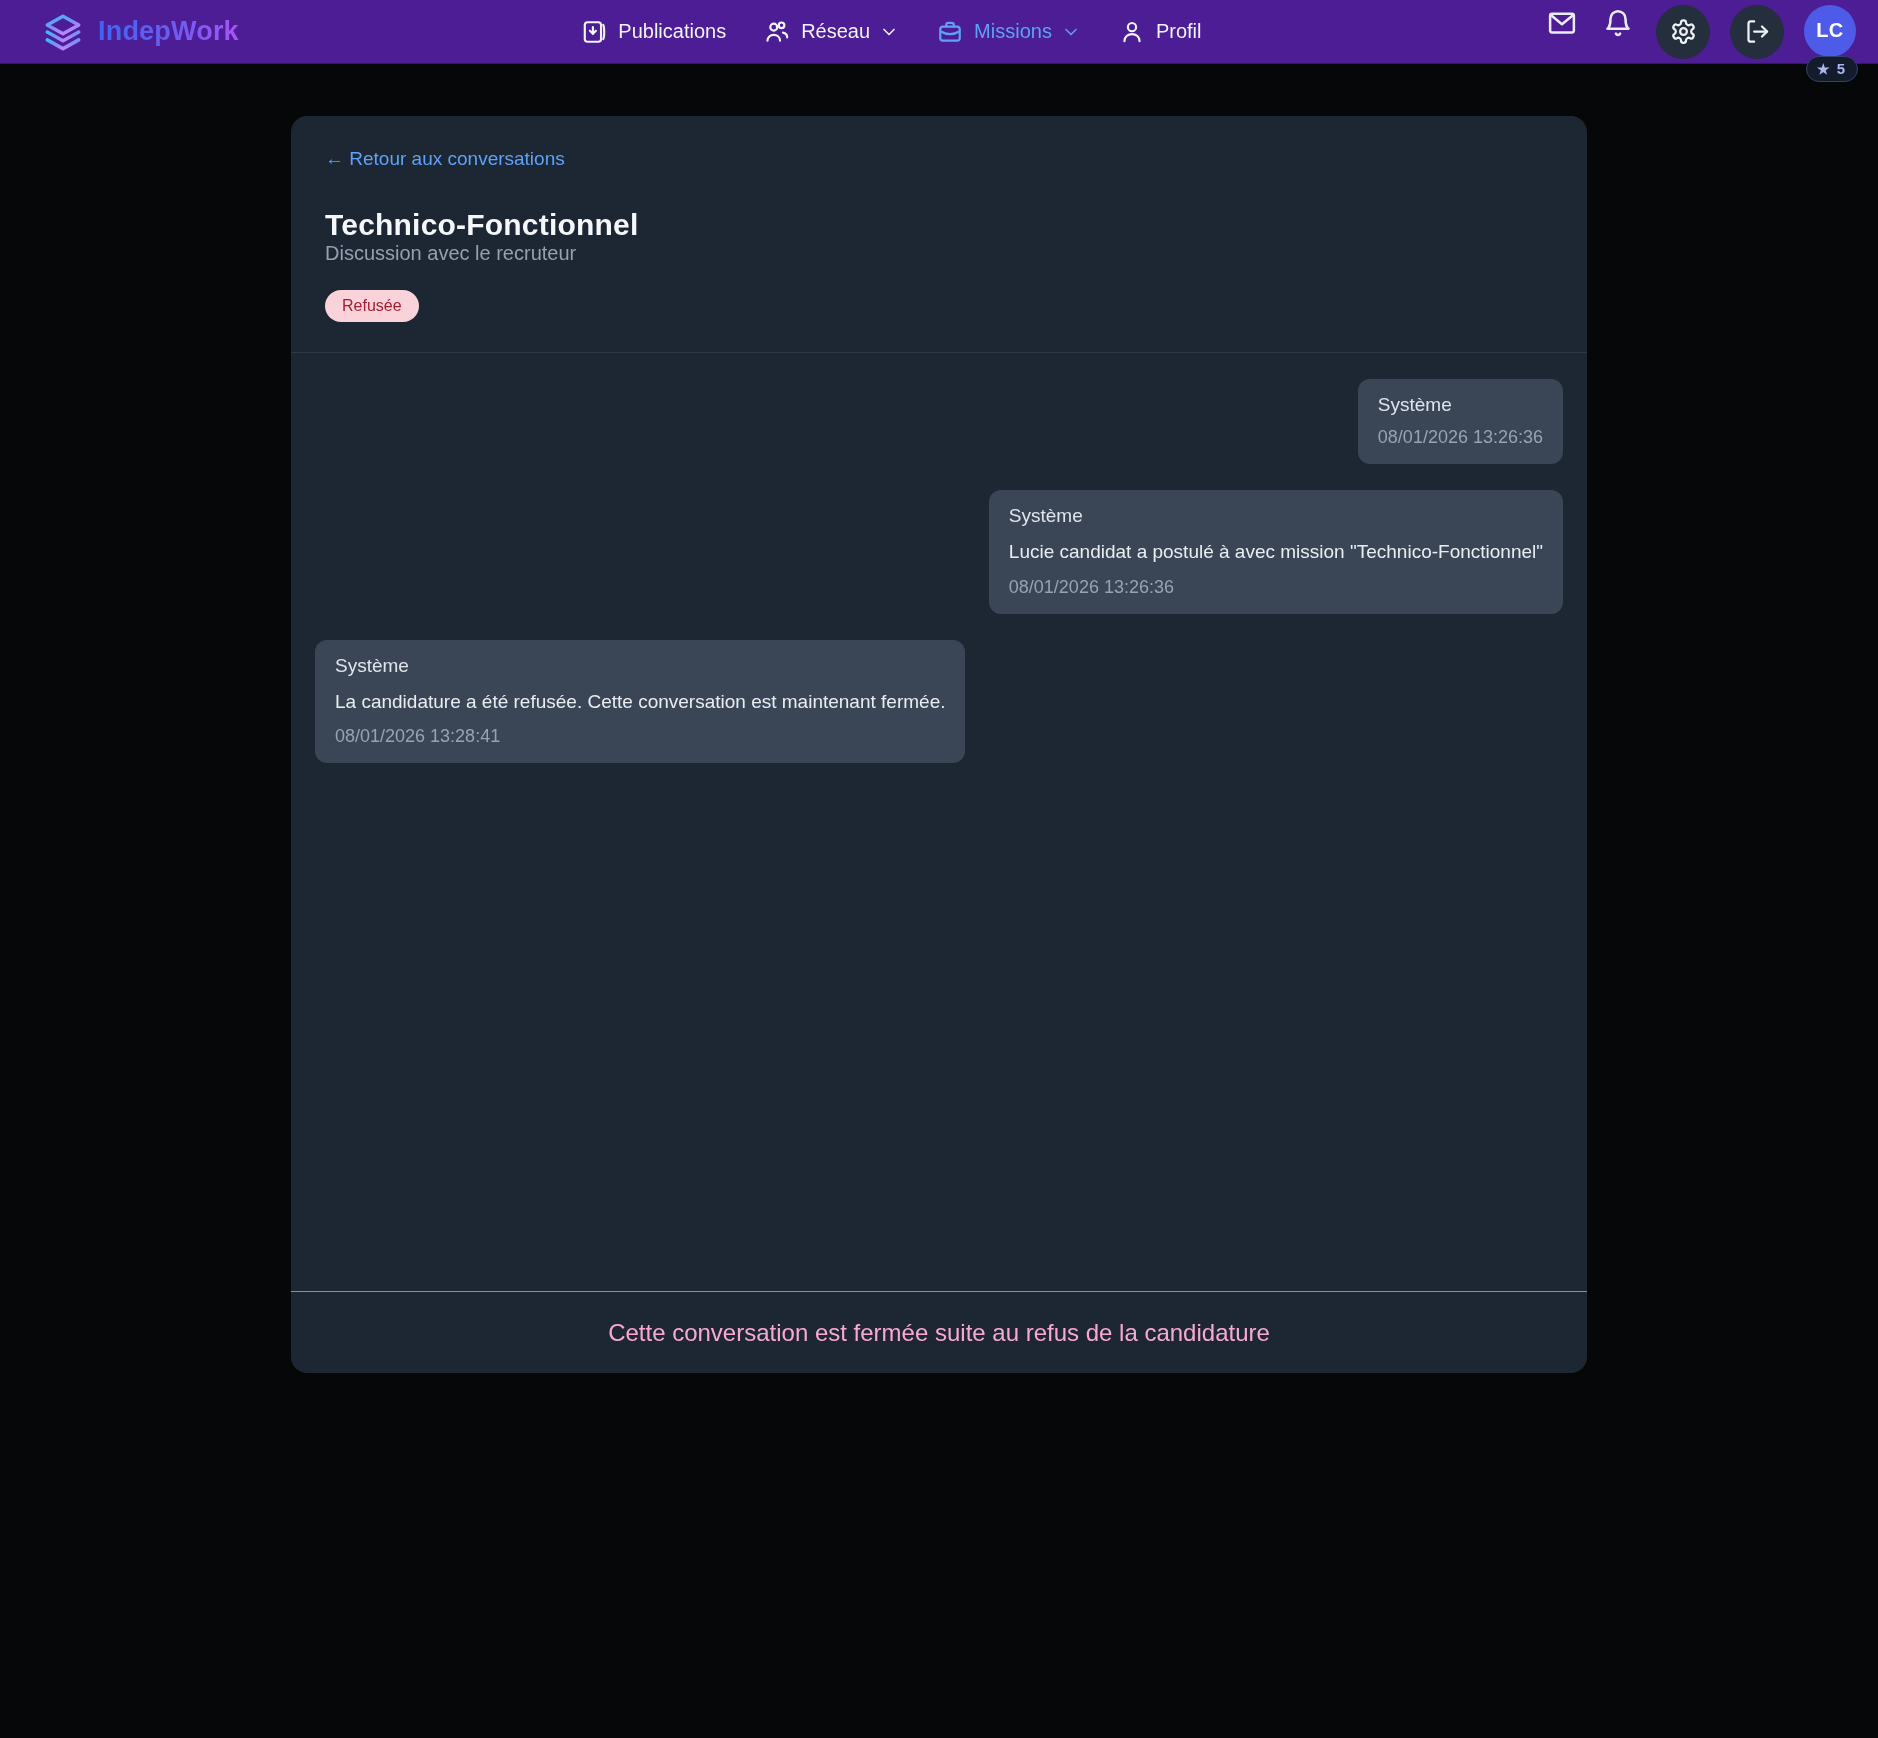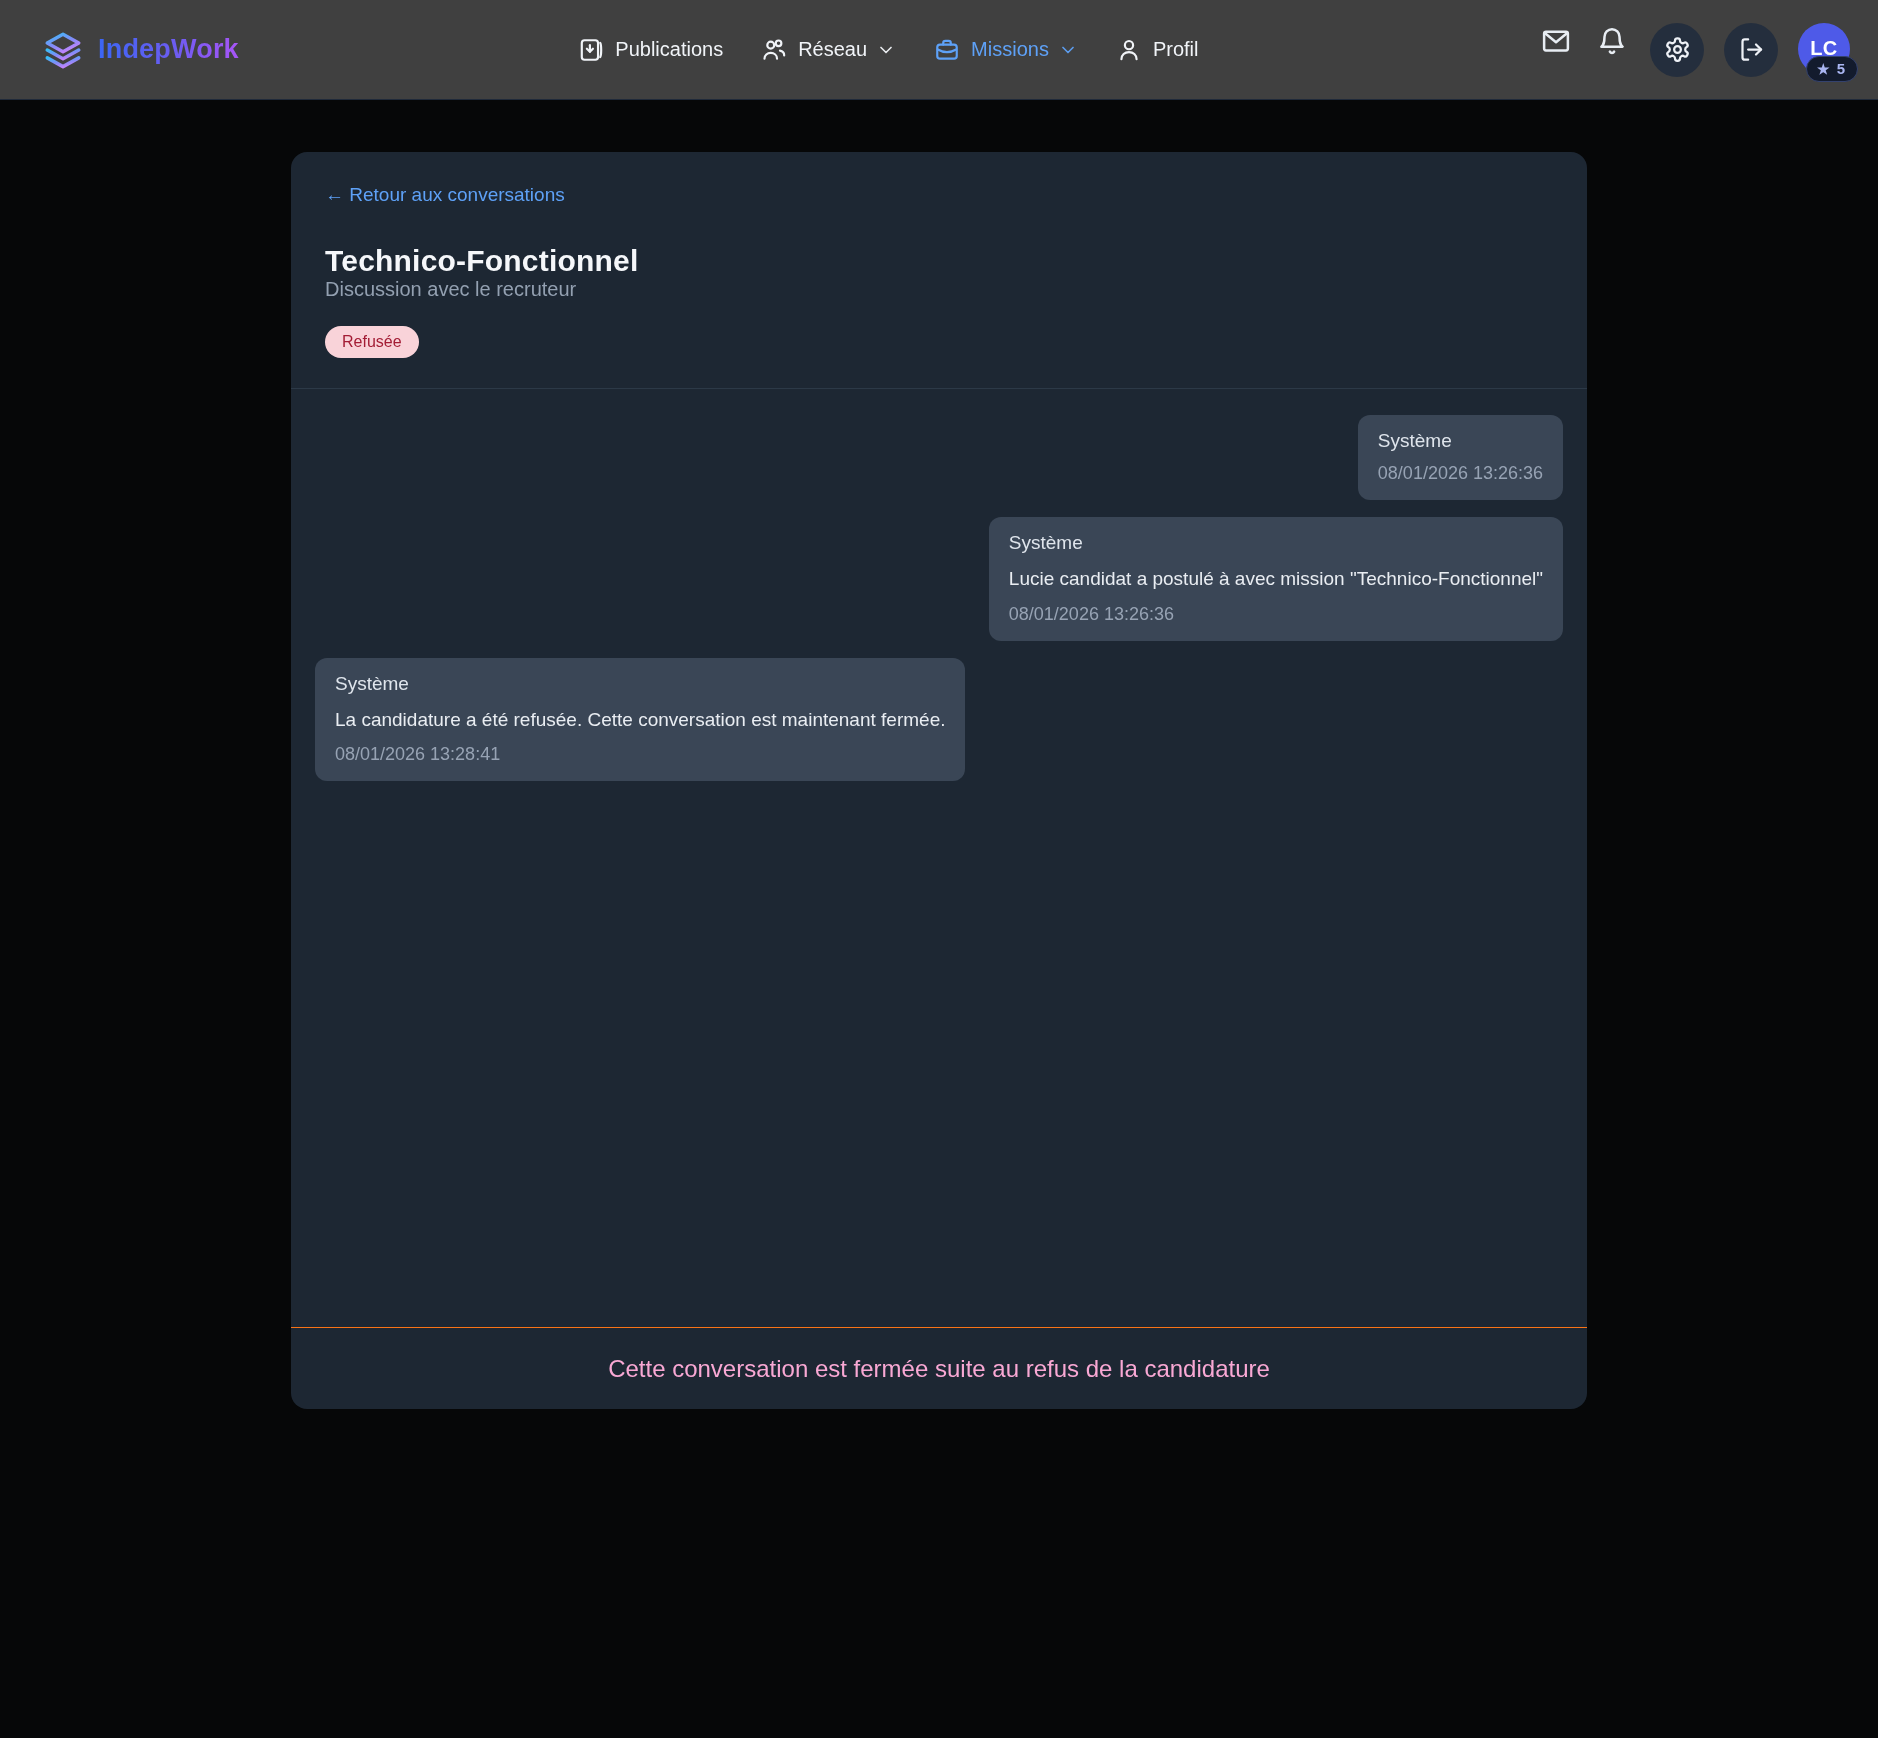--- a/index.html
+++ b/index.html
@@ -6,26 +6,26 @@
   html, body {
     width: 1878px; height: 1738px;
     background: #060708;
     font-family: "Liberation Sans", sans-serif;
     overflow: hidden;
   }
 
   
   .topnav {
     position: relative;
-    height: 100px;
-    background: #404040;
+    height: 64px;
+    background: #4c1d95;
     border-bottom: 1px solid #202a3a;
     display: flex;
     align-items: center;
-    padding: 0 28px 0 42px;
+    padding: 0 22px 0 42px;
   }
   .brand { display: flex; align-items: center; gap: 14px; cursor: pointer; }
   .brand-logo { width: 42px; height: 42px; display: block; }
   .brand-name {
     font-size: 27px; font-weight: 700; letter-spacing: .2px;
     background: linear-gradient(90deg, #3b66f5 0%, #6d5cf0 55%, #a855f7 100%);
     -webkit-background-clip: text; background-clip: text;
     color: transparent;
   }
 
@@ -101,21 +101,21 @@
     display: inline-block;
     margin-top: 25px;
     background: #f9d3d9; color: #a31d35;
     font-size: 16px; font-weight: 500;
     padding: 7px 17px; border-radius: 999px;
   }
 
   .messages {
     flex: 1;
     padding: 26px 24px;
-    display: flex; flex-direction: column; gap: 17px;
+    display: flex; flex-direction: column; gap: 26px;
     overflow: hidden;
   }
   .msg {
     background: #3a4656;
     border-radius: 12px;
     padding: 15px 20px 16px;
     max-width: 880px;
   }
   .msg.right { align-self: flex-end; }
   .msg.left  { align-self: flex-start; }

